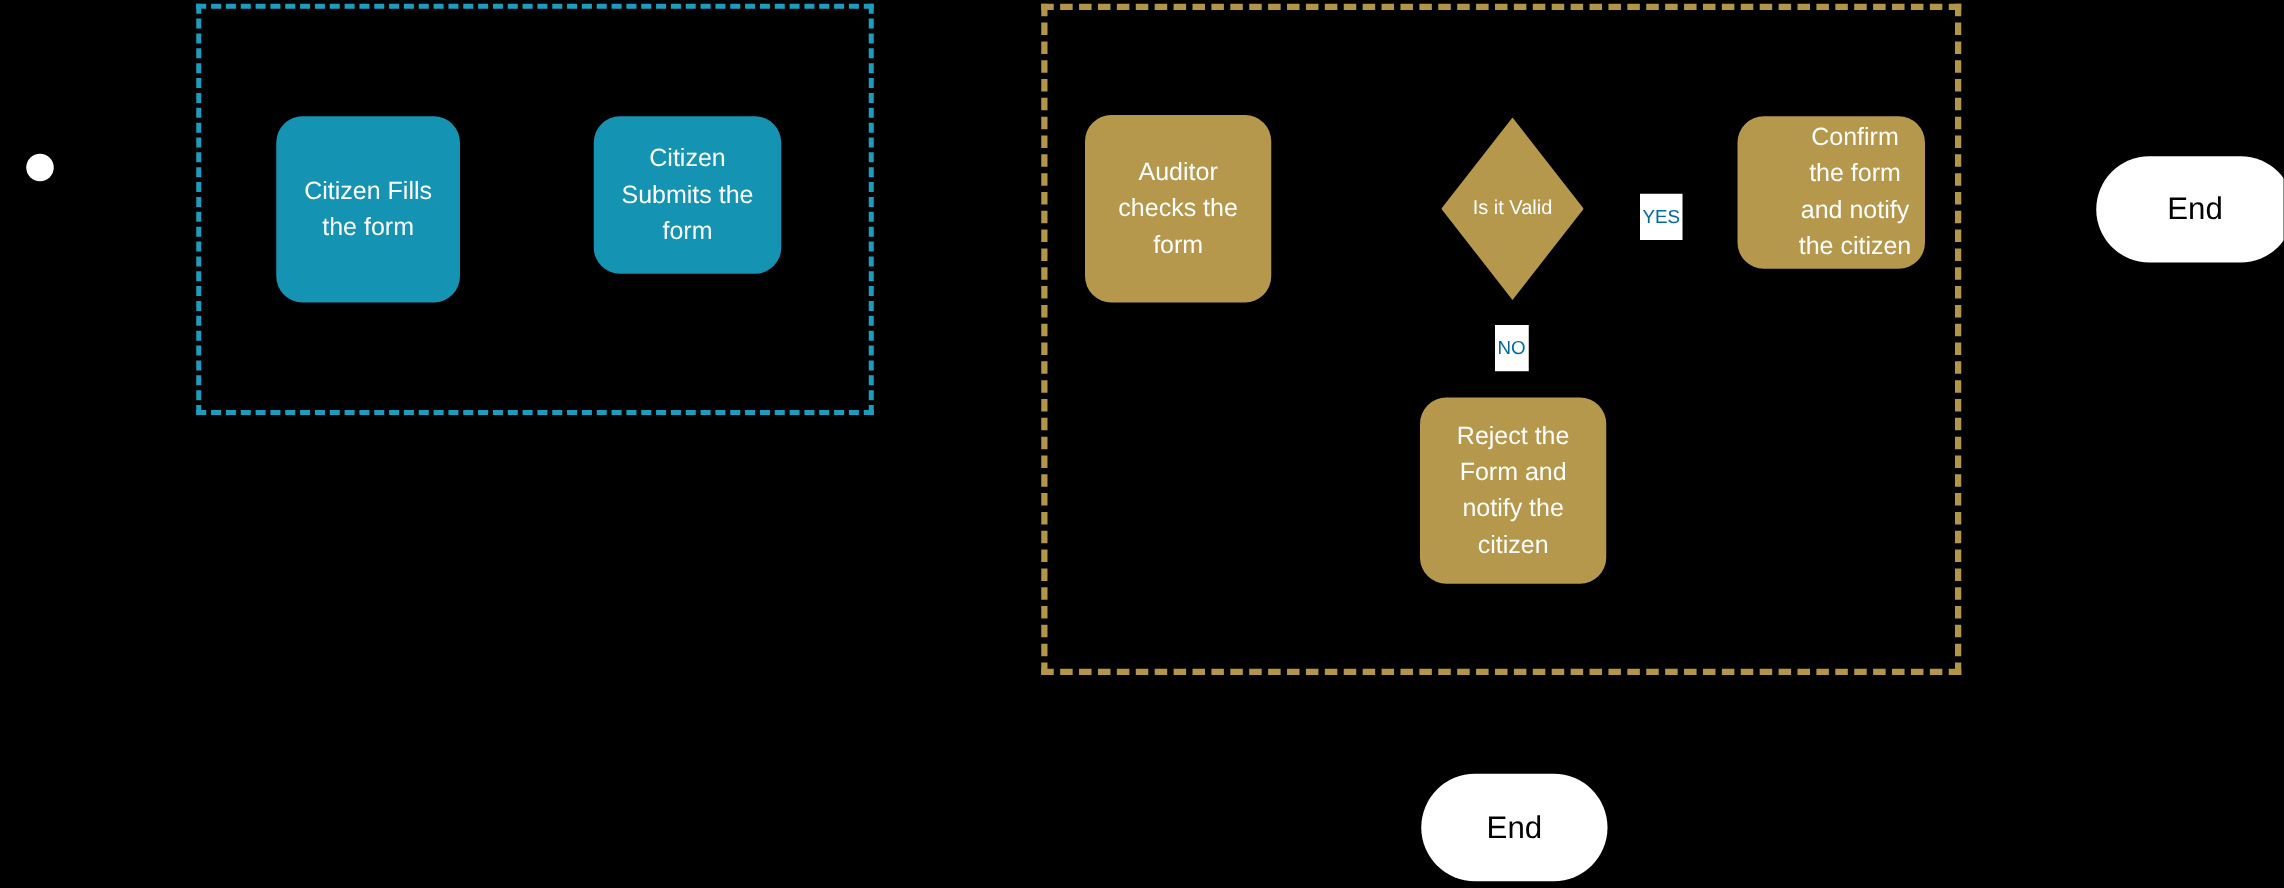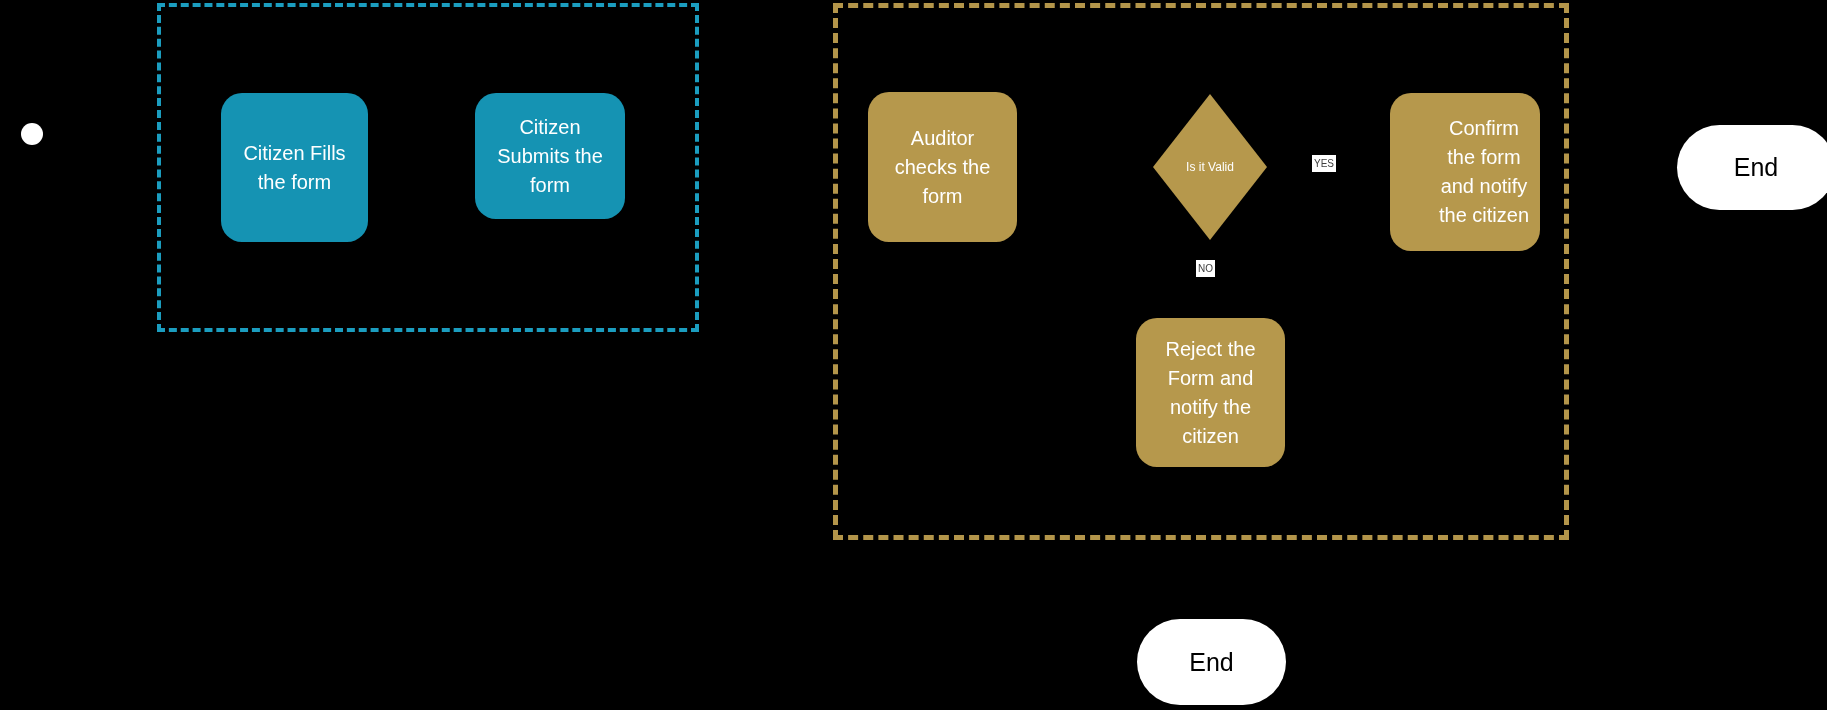--- a/index.html
+++ b/index.html
@@ -60,50 +60,50 @@
     line-height: 29px;
     border-radius: 21px;
     padding: 0 10px;
   }
   .teal { background: #1593b3; }
   .gold { background: #b6984c; }
 
   .pos-fills   { left: 221px;  top: 93px;  width: 147px; height: 149px; text-align: center; }
   .pos-submits { left: 475px;  top: 93px;  width: 150px; height: 126px; }
   .pos-auditor { left: 868px;  top: 92px;  width: 149px; height: 150px; }
-  .pos-confirm { left: 1390px; top: 93px;  width: 150px; height: 158px; padding-left: 48px; }
+  .pos-confirm { left: 1390px; top: 93px;  width: 150px; height: 122px; padding-left: 48px; }
   .pos-reject  { left: 1136px; top: 318px; width: 149px; height: 149px; }
 
   
   .diamond {
     position: absolute;
     left: 1153px;
     top: 94px;
     width: 114px;
     height: 146px;
     background: #b6984c;
     clip-path: polygon(50% 0, 100% 50%, 50% 100%, 0 50%);
     display: flex;
     align-items: center;
     justify-content: center;
   }
   .diamond-label {
     color: #ffffff;
-    font-size: 12px;
+    font-size: 16px;
     white-space: nowrap;
   }
 
   
   .edge-label {
     position: absolute;
     background: #ffffff;
-    color: #404040;
-    font-size: 10px;
+    color: #0369a1;
+    font-size: 15px;
     line-height: 17px;
-    padding: 0 2px;
+    padding: 10px 2px;
   }
   .pos-yes { left: 1312px; top: 155px; }
   .pos-no  { left: 1196px; top: 260px; }
 
   
   .end-node {
     position: absolute;
     background: #ffffff;
     color: #000000;
     display: flex;

